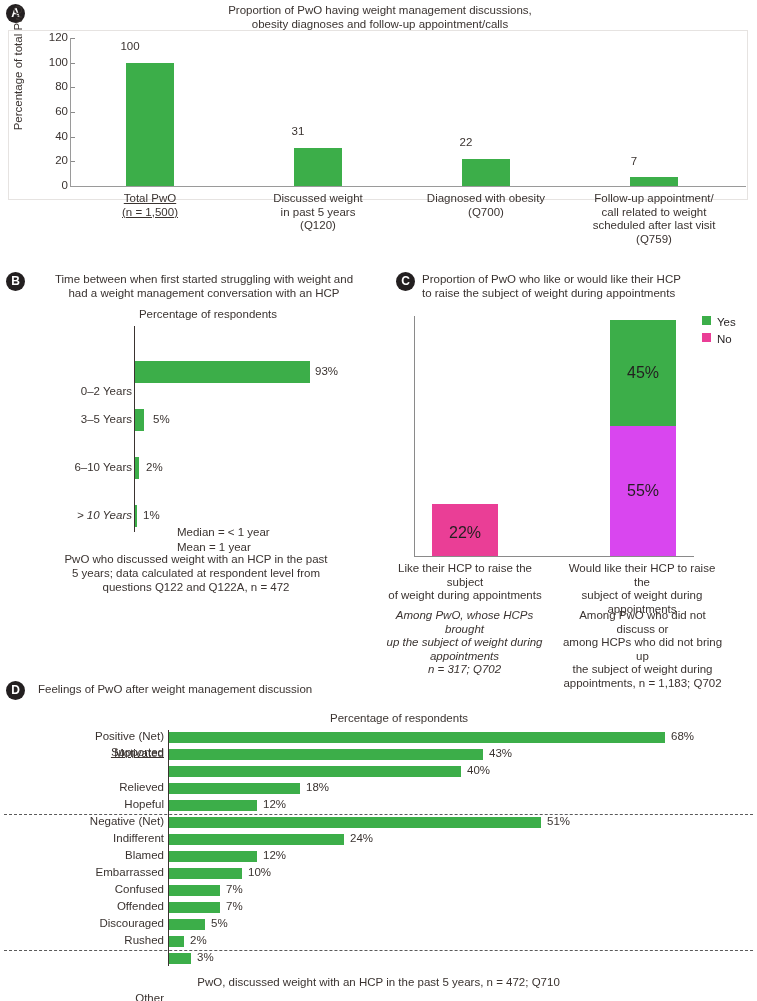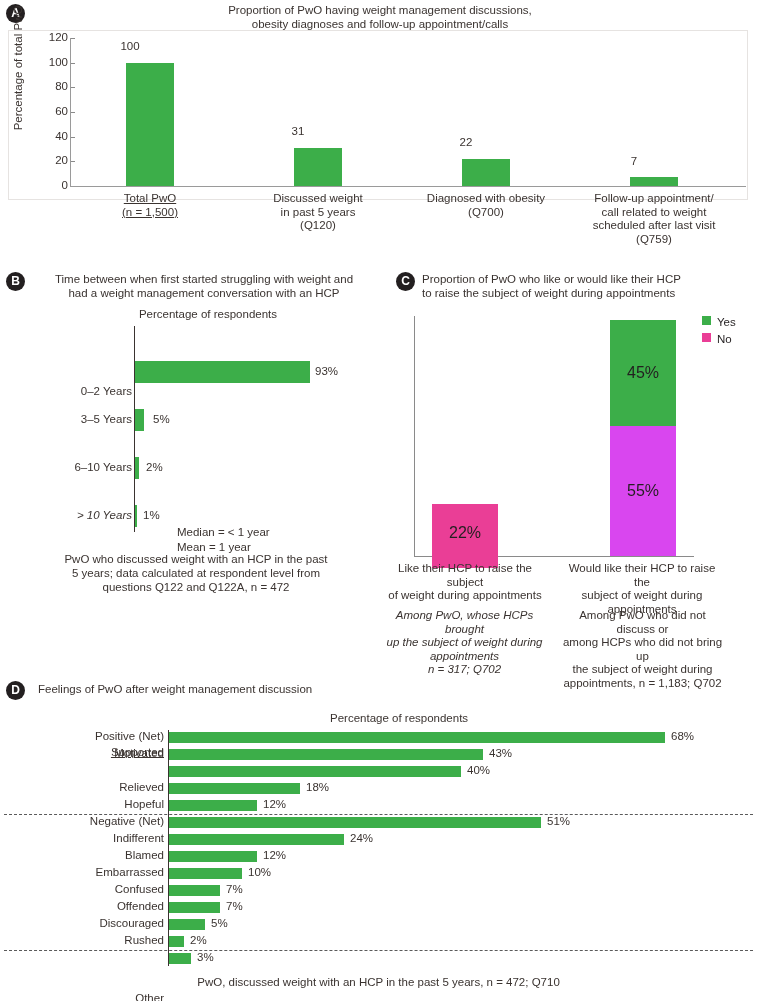--- a/index.html
+++ b/index.html
@@ -253,21 +253,21 @@
       <span class="sw" style="background:#3cae49;"></span>
       <span>Yes</span>
     </div>
     <div class="row">
       <span class="sw" style="background:#ea3e96;"></span>
       <span>No</span>
     </div>
   </div>
 
   <div class="col" style="left:42px;">
-    <div class="seg" style="top:184px;height:64px;background:#ea3e96;">
+    <div class="seg" style="top:184px;height:52px;background:#ea3e96;">
       <span style="top:20px;">22%</span>
     </div>
   </div>
 
   <div class="col" style="left:220px;">
     <div class="seg" style="top:0;height:106px;background:#3cae49;">
       <span style="top:44px;">45%</span>
     </div>
     <div class="seg" style="top:106px;height:130px;background:#d946ef;">
       <span style="top:56px;">55%</span>

